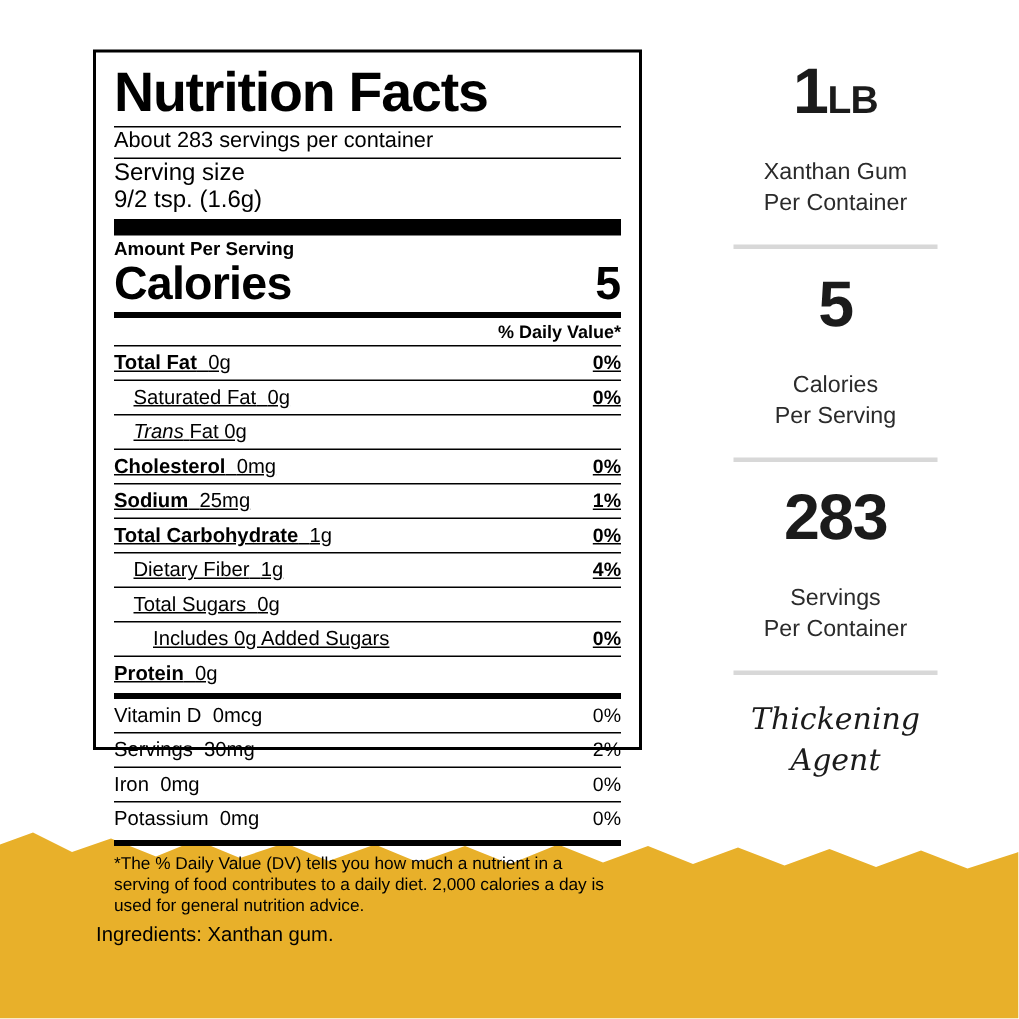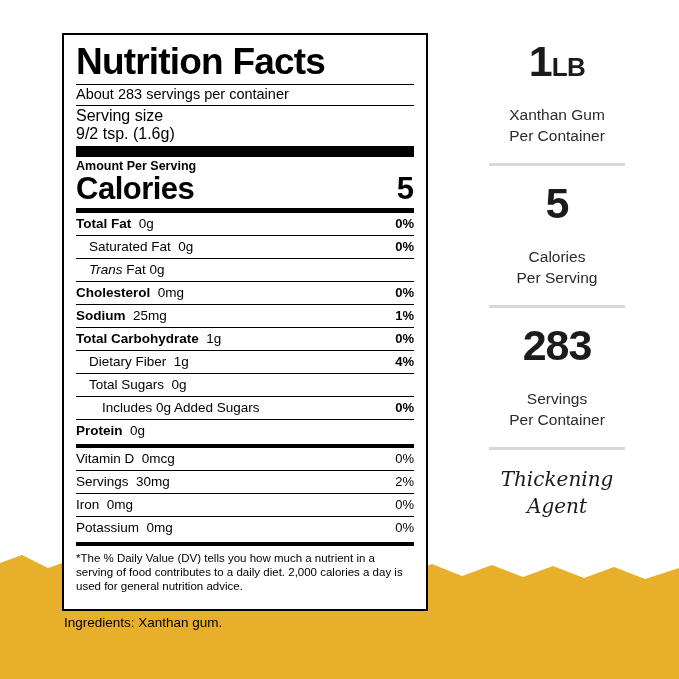--- a/index.html
+++ b/index.html
@@ -32,21 +32,21 @@
     inset: 0;
     z-index: 2;
   }
 
   
   #nfp {
     position: absolute;
     left: 62px;
     top: 33px;
     width: 366px;
-    height: 578px;
+    height: 467px;
     background: #ffffff;
     border: 2px solid #000;
     box-sizing: border-box;
     padding: 6px 12px 8px 12px;
   }
   #nfp .title {
     font-size: 37px;
     font-weight: bold;
     letter-spacing: -0.8px;
     line-height: 1.05;
@@ -98,20 +98,21 @@
     font-weight: bold;
     padding: 2px 0 2px 0;
   }
   .nrow {
     display: flex;
     justify-content: space-between;
     align-items: baseline;
     font-size: 13.5px;
     padding: 3.5px 0 3.5px 0;
     border-top: 1px solid #000;
+    text-decoration: underline;
   }
   .nrow .nm { white-space: nowrap; }
   .nrow.bold .nm { font-weight: bold; }
   .nrow .dv { font-weight: bold; font-size: 13px; }
   .ind1 { padding-left: 13px; }
   .ind2 { padding-left: 26px; align-items: flex-end; }
   .ital { font-style: italic; }
   .amt { font-weight: normal; }
   .vitrow {
     display: flex;
@@ -197,20 +198,21 @@
     <div class="rule-thick"></div>
 
     <div class="amount-per">Amount Per Serving</div>
 
     <div class="calories-row">
       <span class="calories-label">Calories</span>
       <span class="calories-value">5</span>
     </div>
     <div class="rule-med"></div>
 
+    <div class="dv-head">% Daily Value*</div>
 
     <div class="nrow bold">
       <span class="nm"><span>Total Fat</span>&nbsp;&nbsp;<span class="amt">0g</span></span>
       <span class="dv">0%</span>
     </div>
 
     <div class="nrow ind1">
       <span class="nm"><span>Saturated Fat</span>&nbsp;&nbsp;<span class="amt">0g</span></span>
       <span class="dv">0%</span>
     </div>

